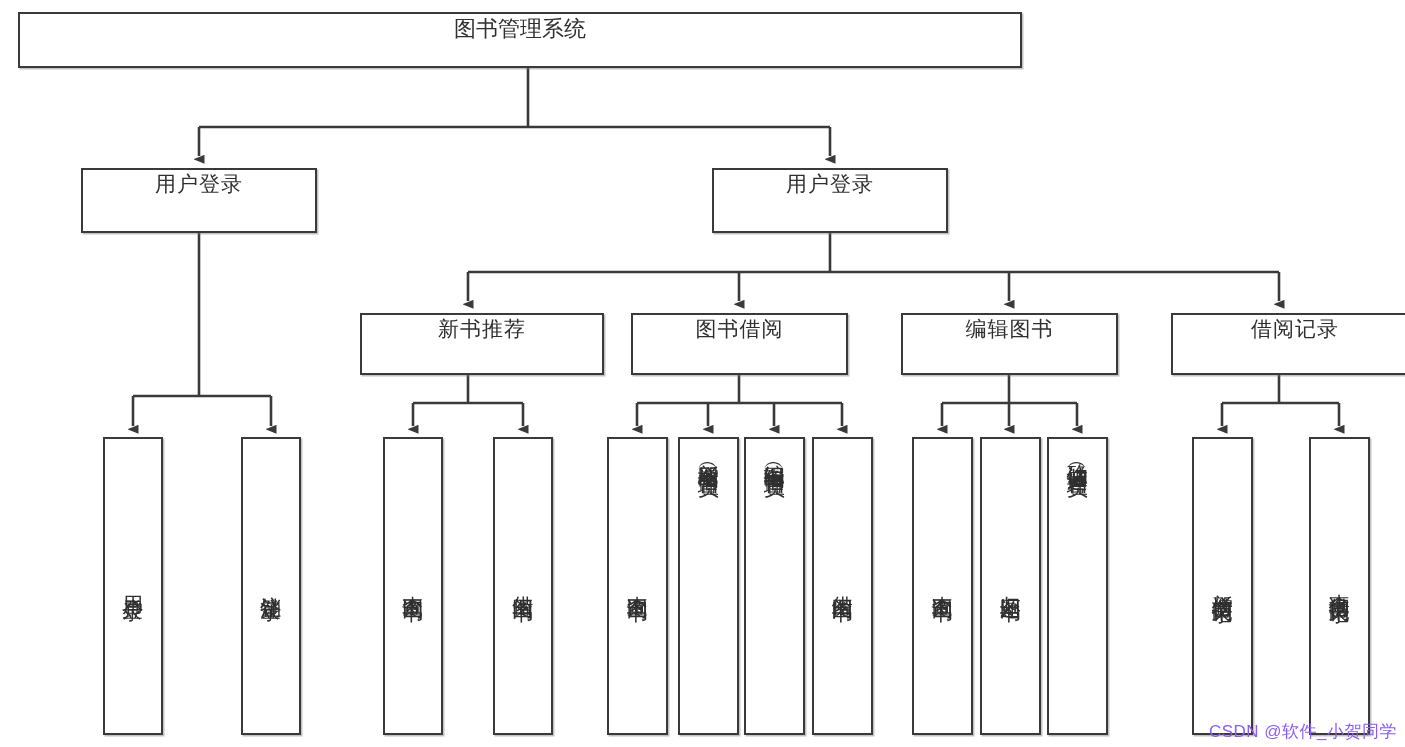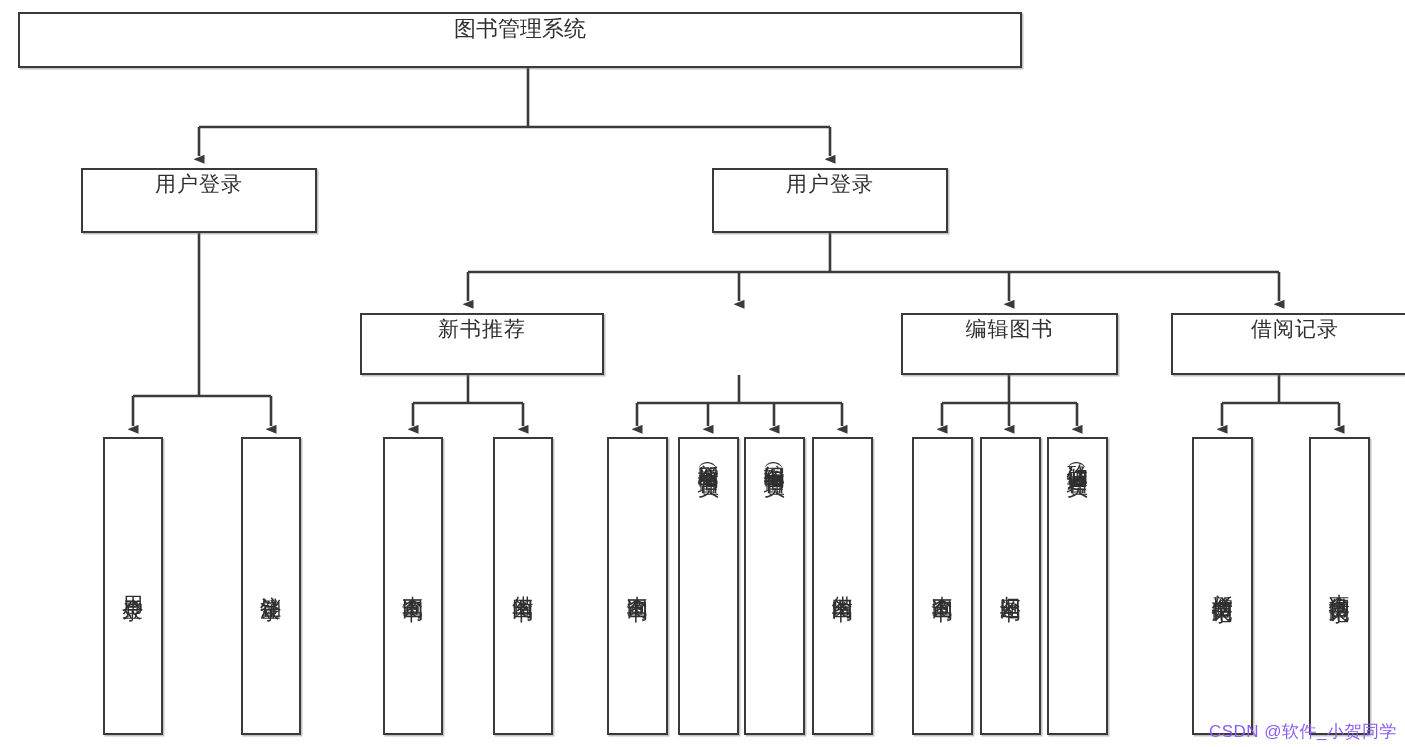--- a/index.html
+++ b/index.html
@@ -117,20 +117,23 @@
   <div class="node h" style="left:81px;top:168px;width:236px;height:65px;">
     <span>用户登录</span>
   </div>
   <div class="node h" style="left:712px;top:168px;width:236px;height:65px;">
     <span>用户登录</span>
   </div>
 
   <div class="node h" style="left:360px;top:313px;width:244px;height:62px;">
     <span>新书推荐</span>
   </div>
+  <div class="node h" style="left:631px;top:313px;width:217px;height:62px;">
+    <span>图书借阅</span>
+  </div>
   <div class="node h" style="left:901px;top:313px;width:217px;height:62px;">
     <span>编辑图书</span>
   </div>
   <div class="node h" style="left:1171px;top:313px;width:248px;height:62px;">
     <span>借阅记录</span>
   </div>
 
   <div class="leaf midalign" style="left:103px;top:437px;width:60px;height:298px;">
     <span class="vtext">用户登录</span>
   </div>

